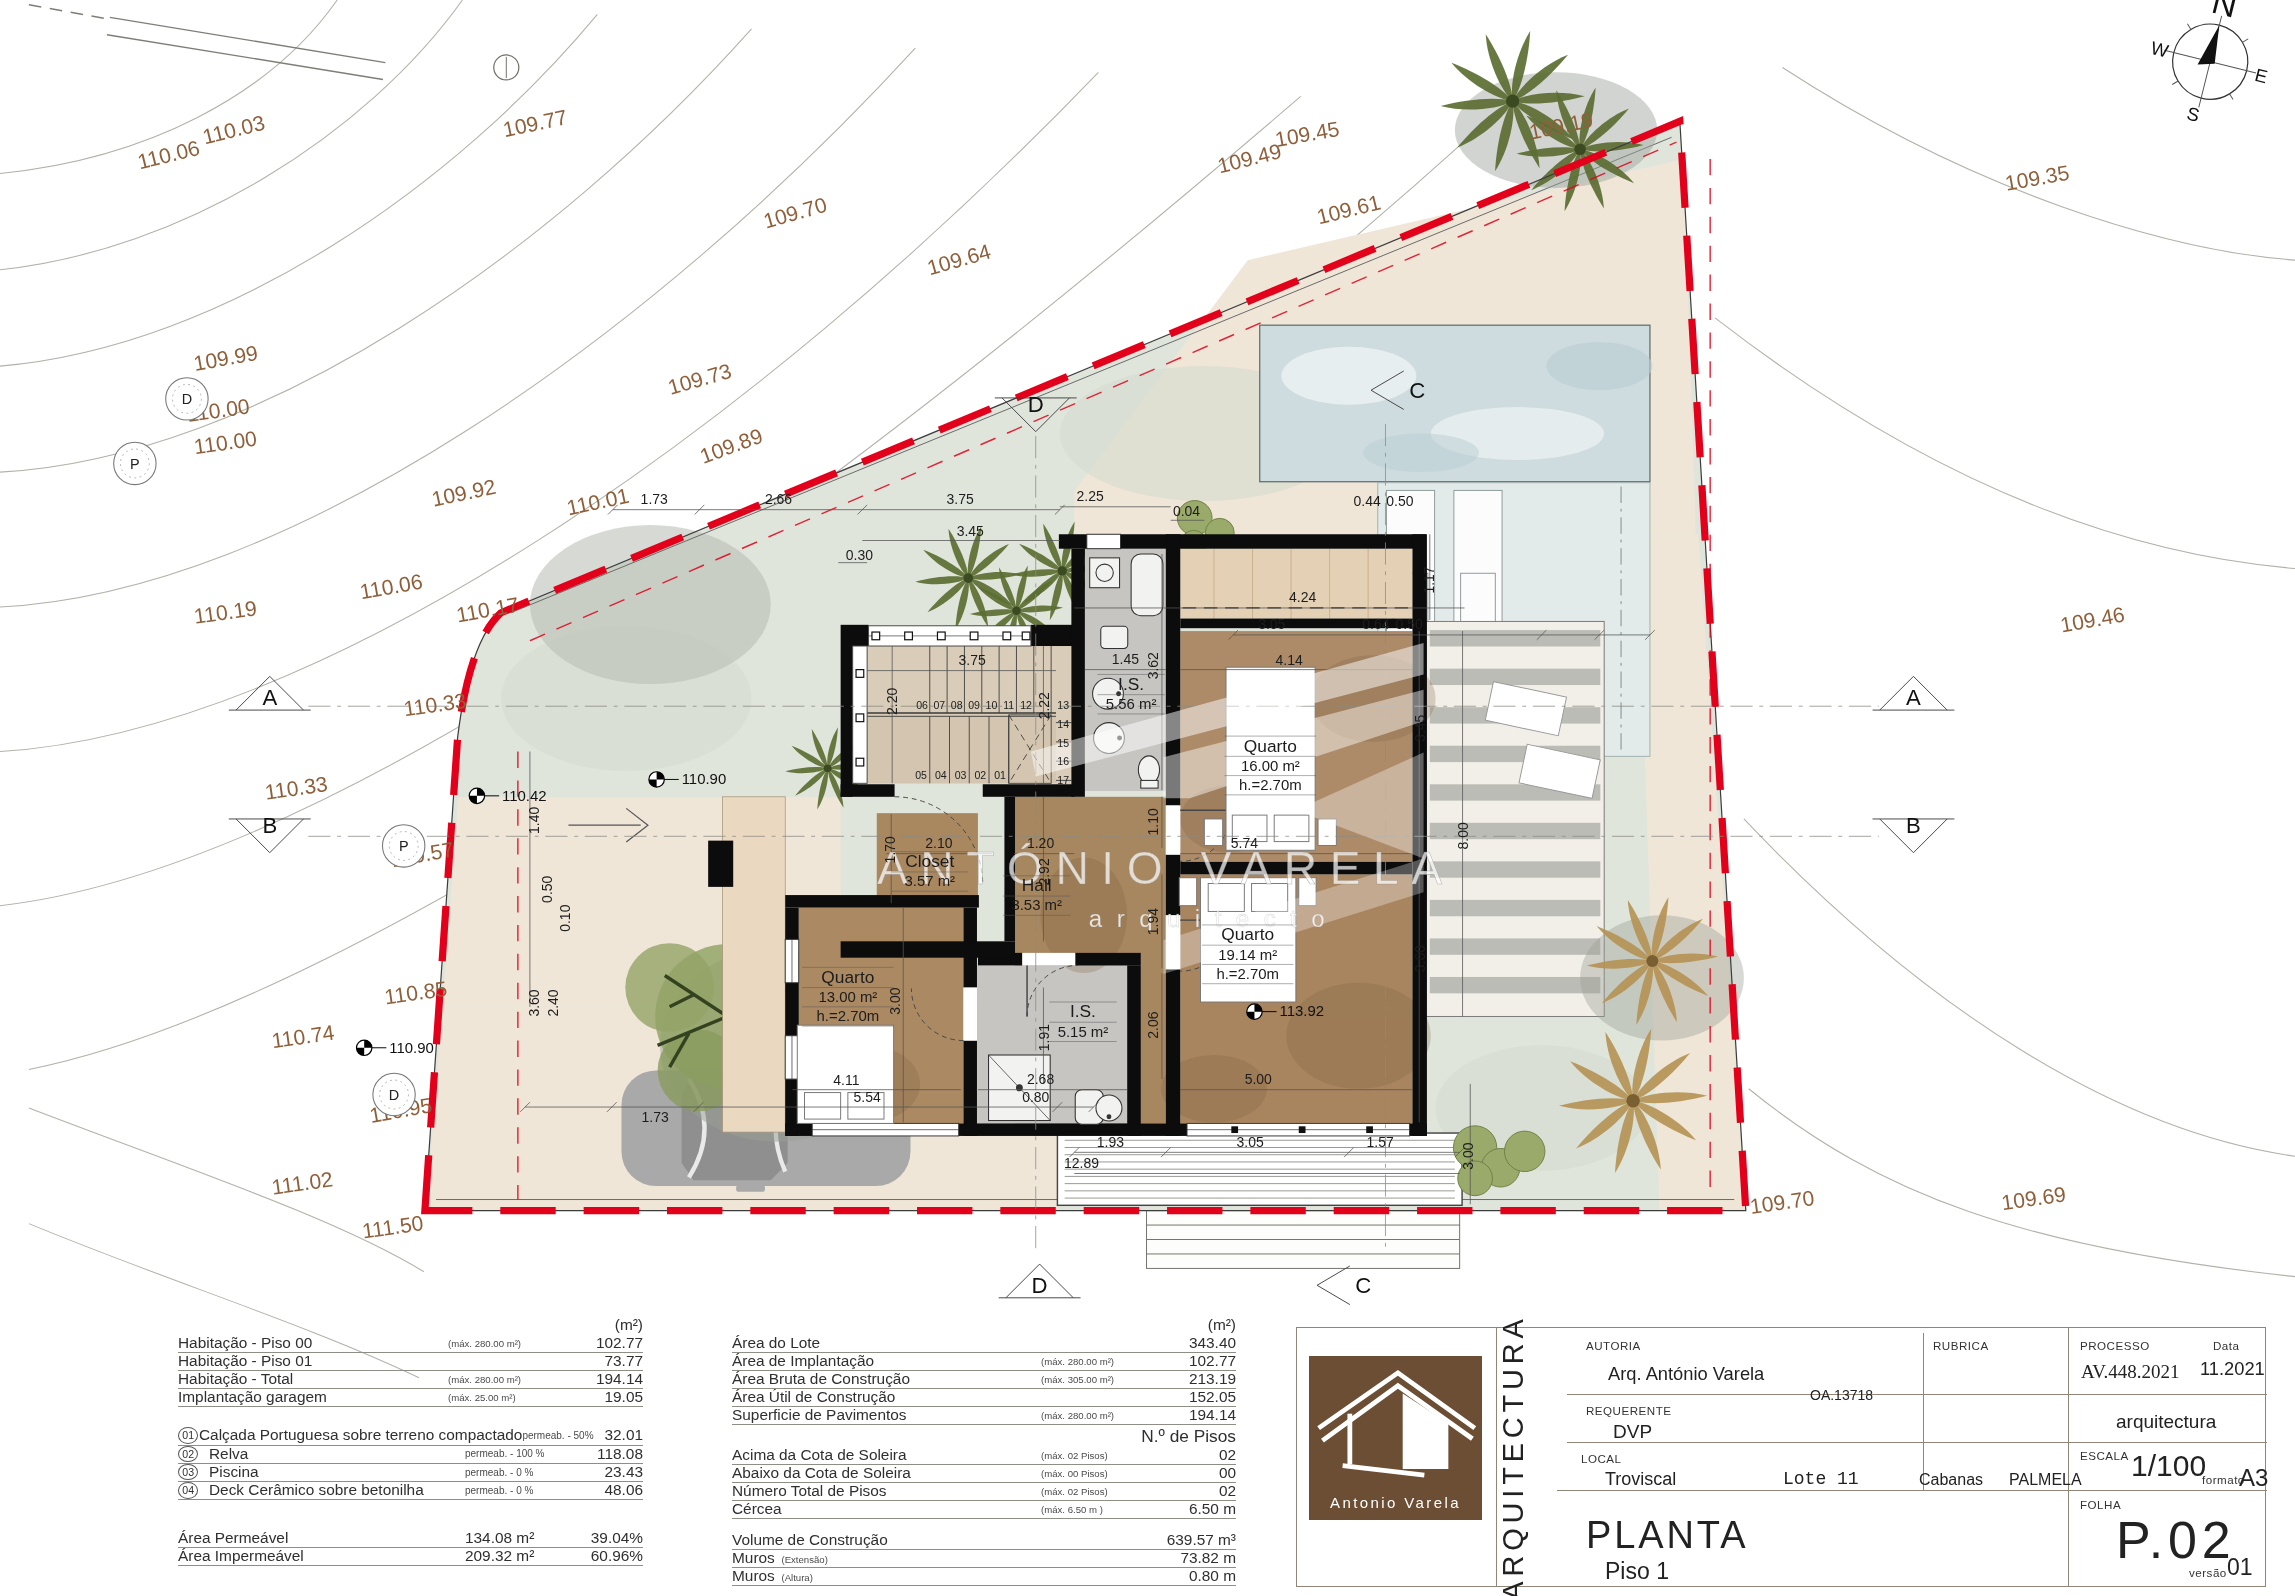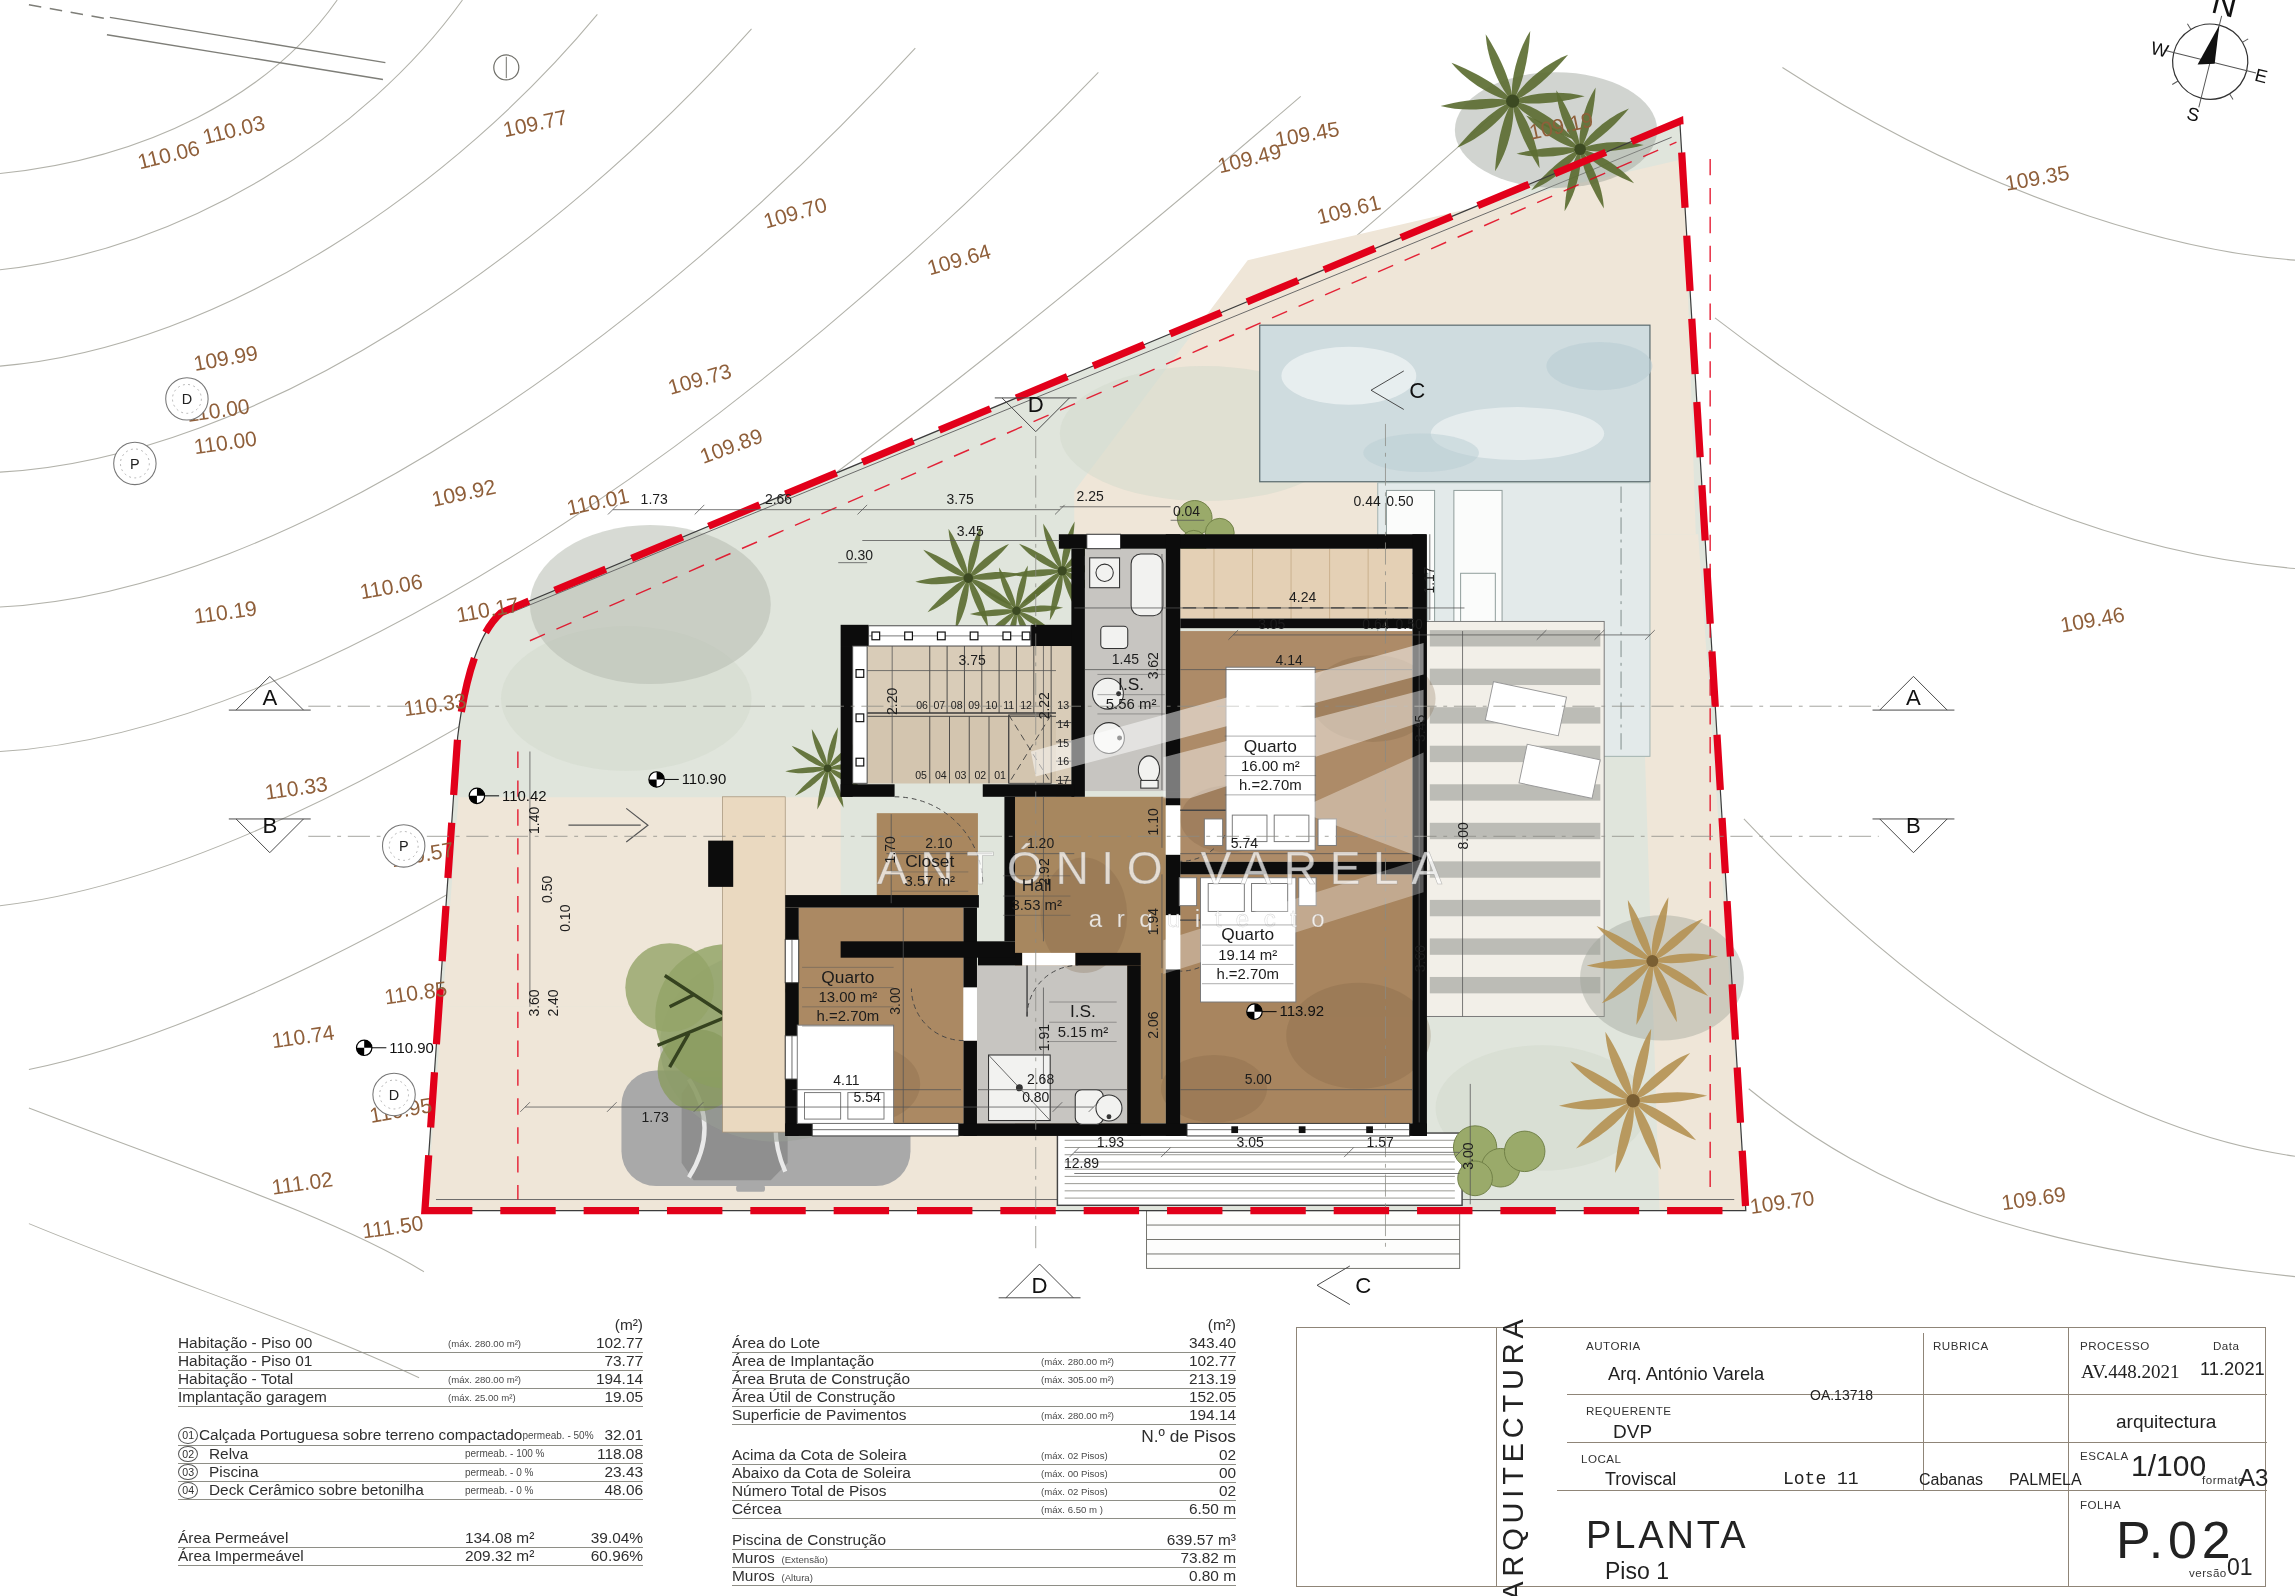--- a/index.html
+++ b/index.html
@@ -842,35 +842,47 @@
       </div>
       <div class="trow">
         <span class="lbl">Cércea</span>
         <span class="mx">(máx.   6.50  m )</span>
         <span class="val">6.50 m</span>
       </div>
     </div>
   <div style="height:12.5px;"></div>
   <div id="t2-extra">
       <div class="trow">
-        <span class="lbl">Piscina de Construção</span>
+        <span class="lbl">Volume de Construção</span>
         <span class="val2" style="width: 125px; text-align: right;">639.57 m³</span>
       </div>
       <div class="trow">
         <span class="lbl">Muros<span class="sub">(Extensão)</span></span>
         <span class="val2" style="width: 125px; text-align: right;">73.82 m</span>
       </div>
       <div class="trow">
         <span class="lbl">Muros<span class="sub">(Altura)</span></span>
         <span class="val2" style="width: 125px; text-align: right;">0.80 m</span>
       </div>
     </div>
 </div>
 
 <div id="titleblock">
+  <div id="logo-box">
+    <svg width="173" height="125" viewBox="0 0 360 260">
+      <g stroke="#ffffff" stroke-width="10" fill="none">
+        <path d="M 20,150 L 185,35 L 345,150"></path>
+        <path d="M 28,176 L 185,62 L 340,172"></path>
+        <line x1="85" y1="120" x2="85" y2="225"></line>
+        <line x1="70" y1="228" x2="240" y2="248"></line>
+      </g>
+      <path d="M 195,78 L 290,140 L 290,235 L 195,235 Z" fill="#ffffff"></path>
+    </svg>
+    <div id="logo-name">Antonio  Varela</div>
+  </div>
 
   <div class="tb-line" style="left:199px;top:0;width:1px;height:100%;"></div>
   <div id="arq-vert">
       <span>ARQUITECTURA</span>
     </div>
 
   <div class="tb-line" style="left:270px;top:66px;width:501px;height:1px;"></div>
   <div class="tb-line" style="left:270px;top:114px;width:501px;height:1px;"></div>
   <div class="tb-line" style="left:260px;top:162px;width:511px;height:1px;"></div>
   <div class="tb-line" style="left:626px;top:4.8px;width:1px;height:158px;"></div>

